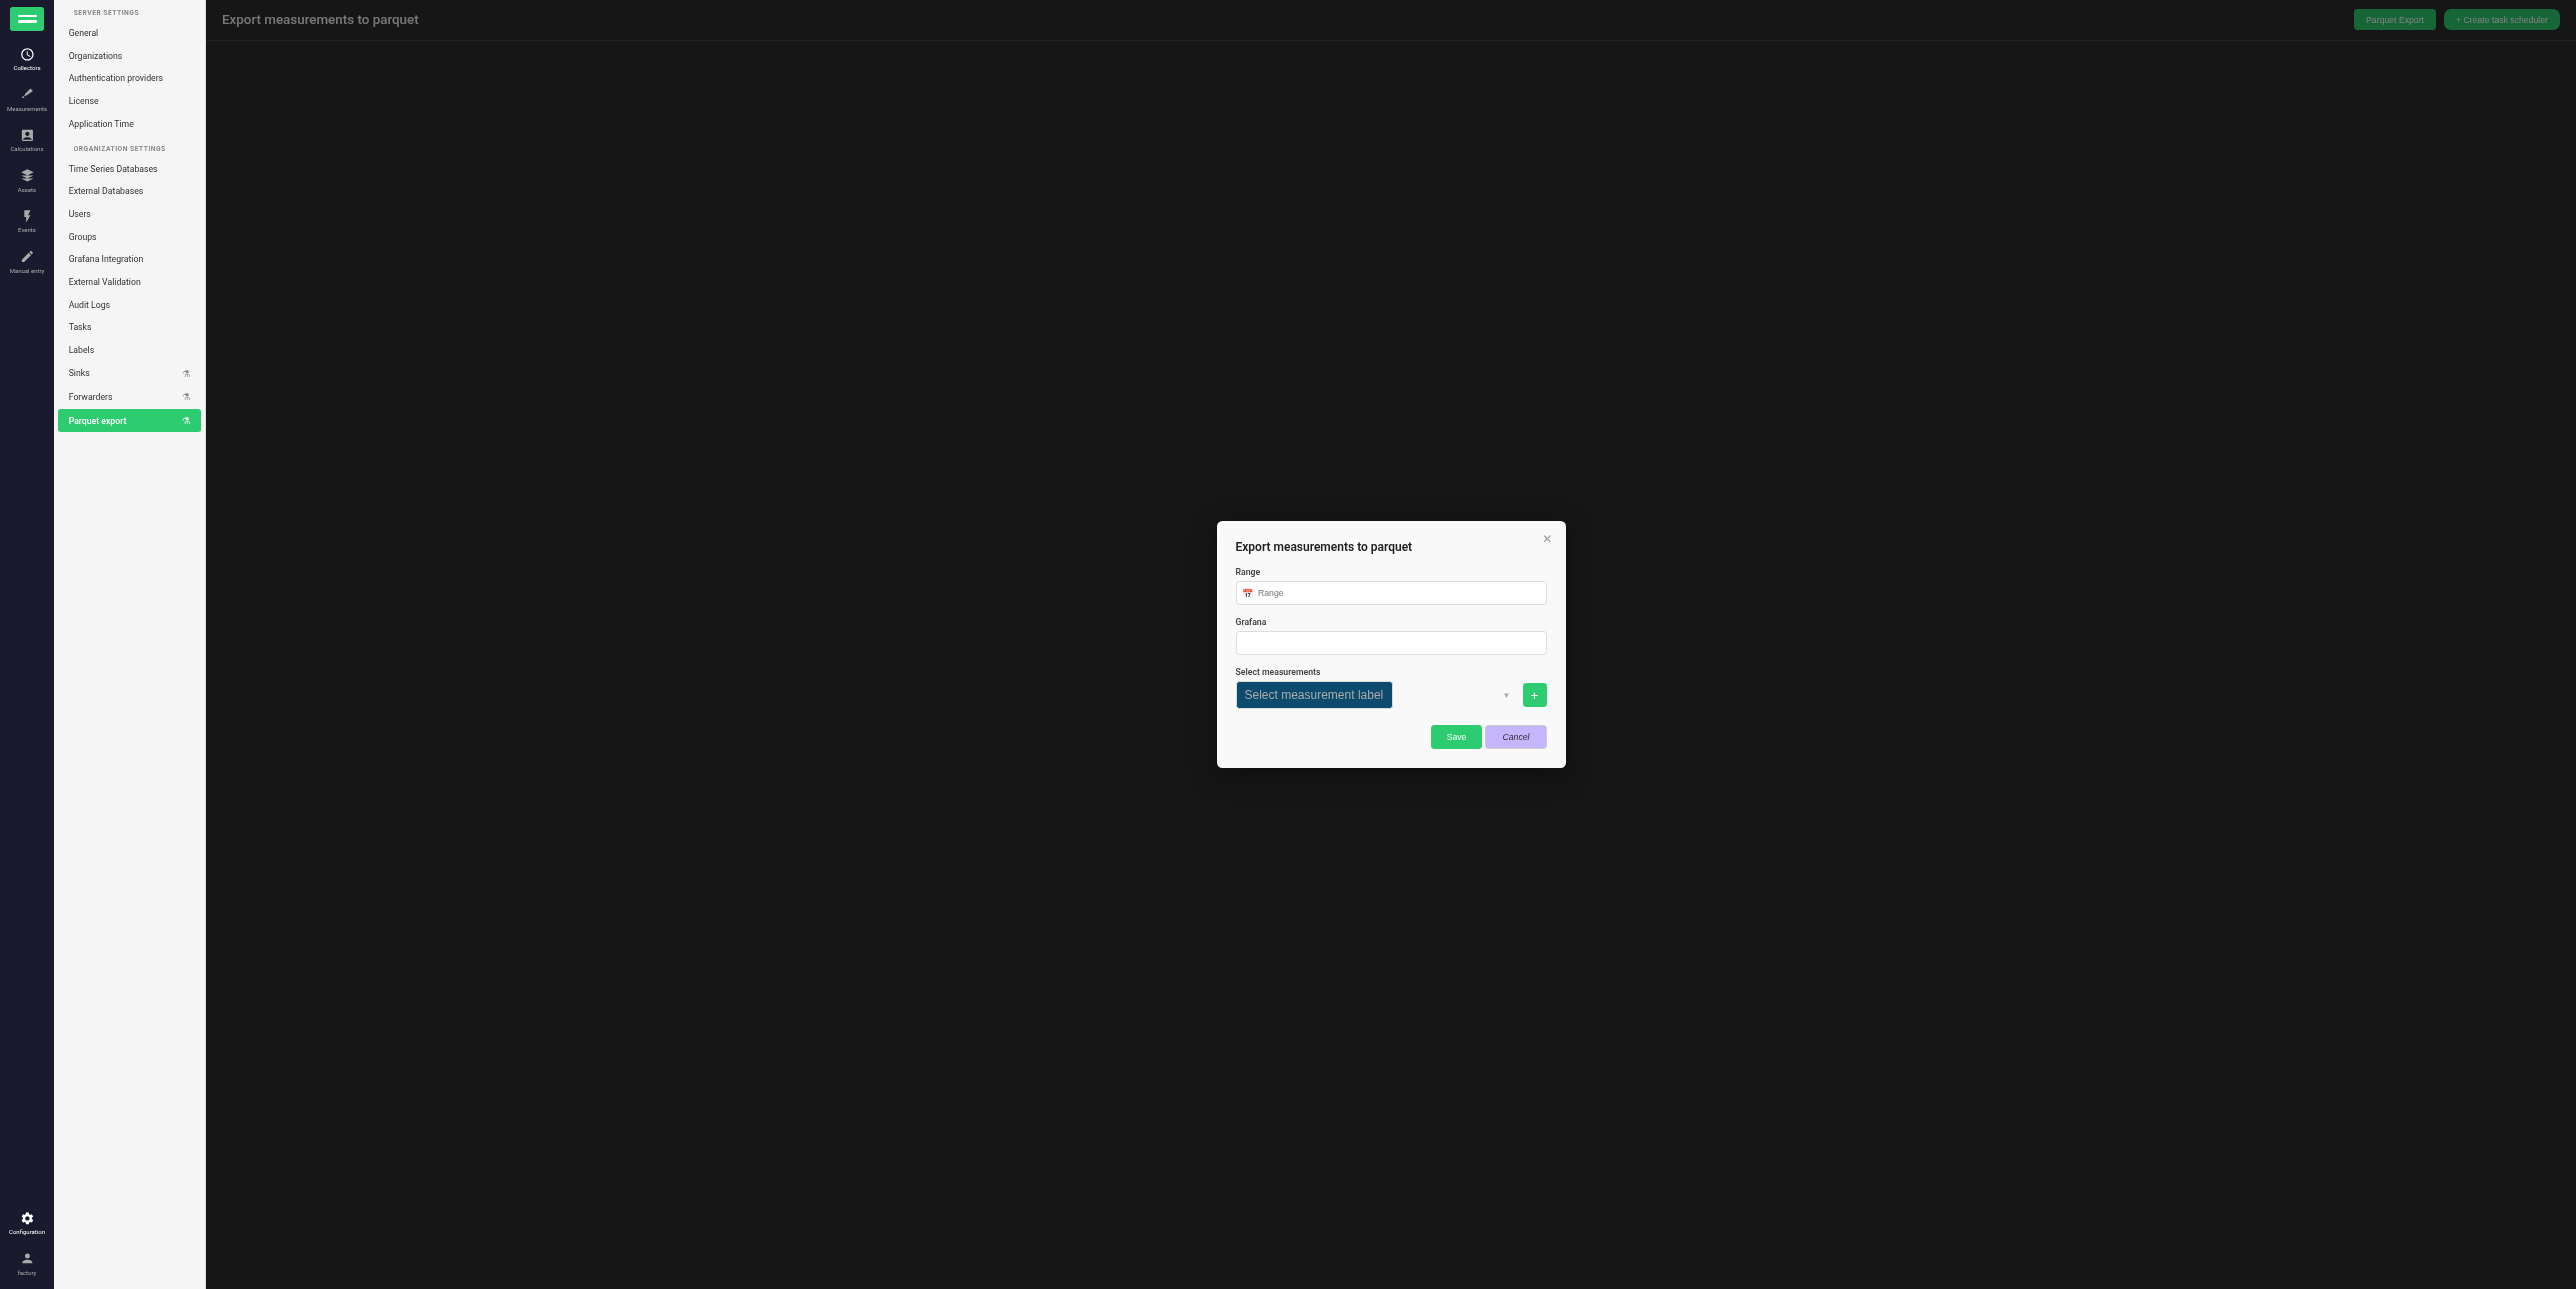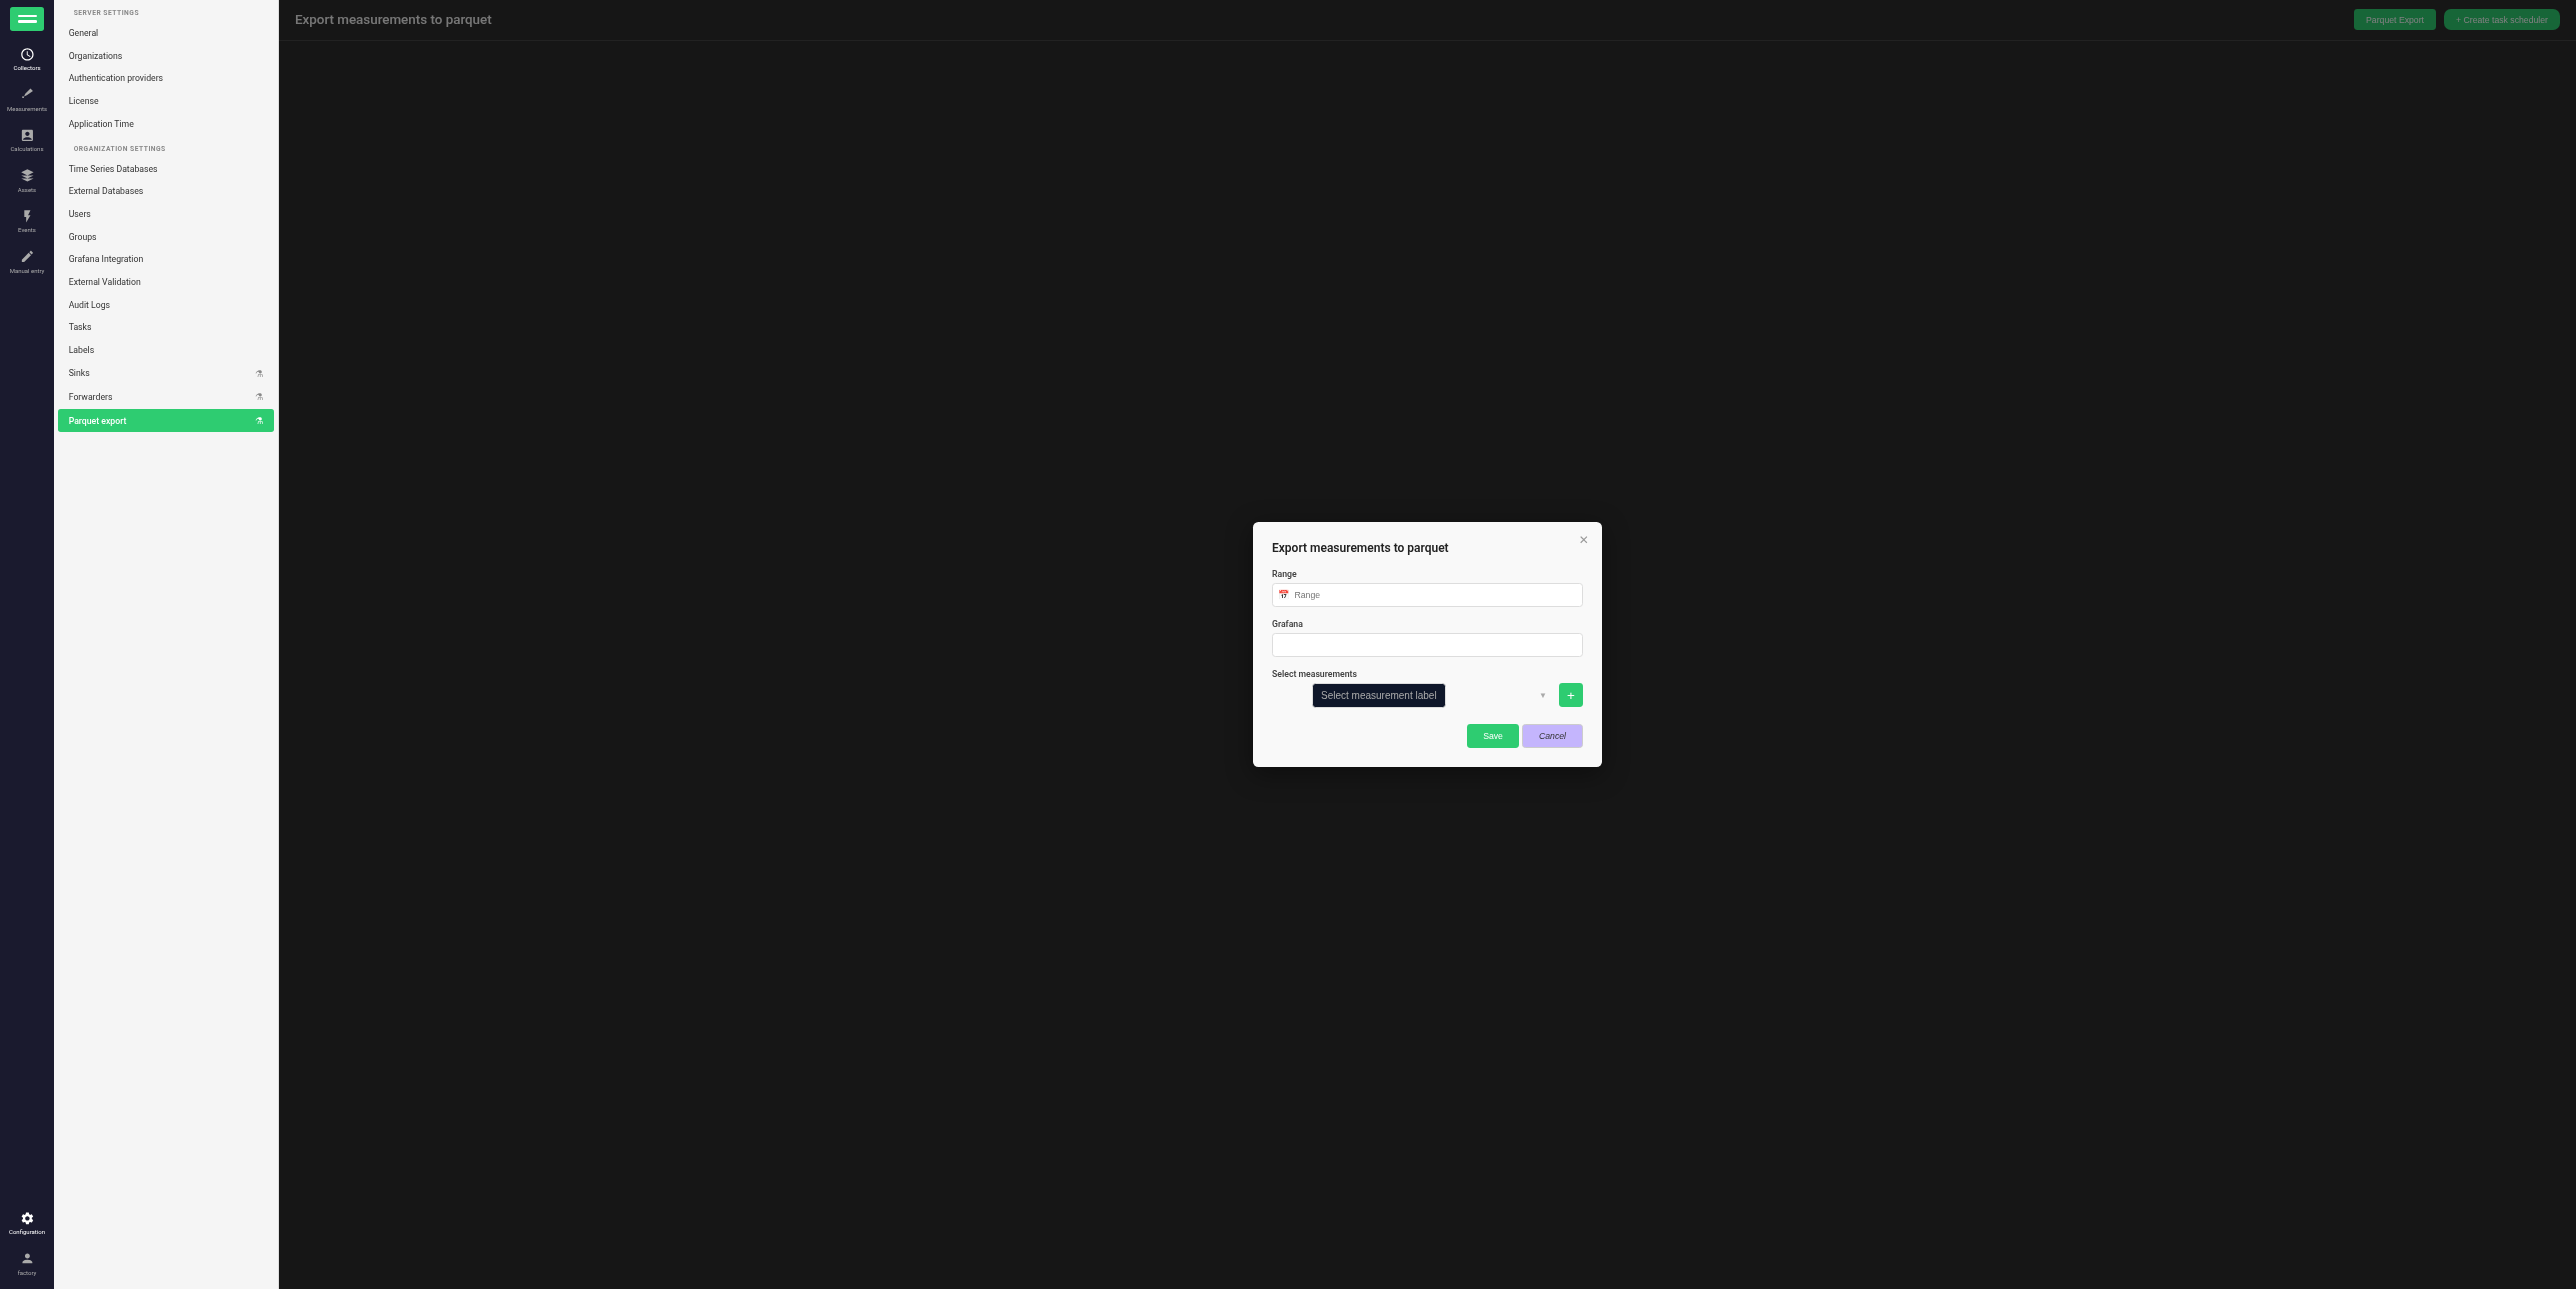--- a/index.html
+++ b/index.html
@@ -48,21 +48,21 @@
       gap: 2.7px;
       transition: background 0.2s;
     }
     .nav-item.active { color: #fff; }
     .nav-item svg { width: 14.8px; height: 14.8px; fill: currentColor; }
     .nav-item-label { font-size: 6px; text-align: center; }
     .nav-spacer { flex: 1; }
 
     
     .sidebar {
-      width: 225px;
+      width: 152px;
       background: #f5f5f5;
       border-right: 0.7px solid #ddd;
       overflow-y: auto;
       flex-shrink: 0;
     }
     .sidebar-section-title {
       font-size: 6.7px;
       font-weight: 700;
       color: #888;
       text-transform: uppercase;
@@ -220,27 +220,26 @@
     .select-row {
       display: flex;
       gap: 5.4px;
       align-items: center;
     }
     .measurement-select {
       flex: 1;
       padding: 6px 8px;
       border: 0.7px solid #ddd;
       border-radius: 3.4px;
-      font-size: 10px;
-      background: #0f172a;
+      font-size: 12px;
+      background: #0c4a6e;
       color: #aaa;
       outline: none;
       appearance: none;
       cursor: pointer;
-      margin-left: 40px;
     }
     .select-wrapper {
       flex: 1;
       position: relative;
     }
     .select-chevron {
       position: absolute;
       right: 6.7px;
       top: 50%;
       transform: translateY(-50%);

